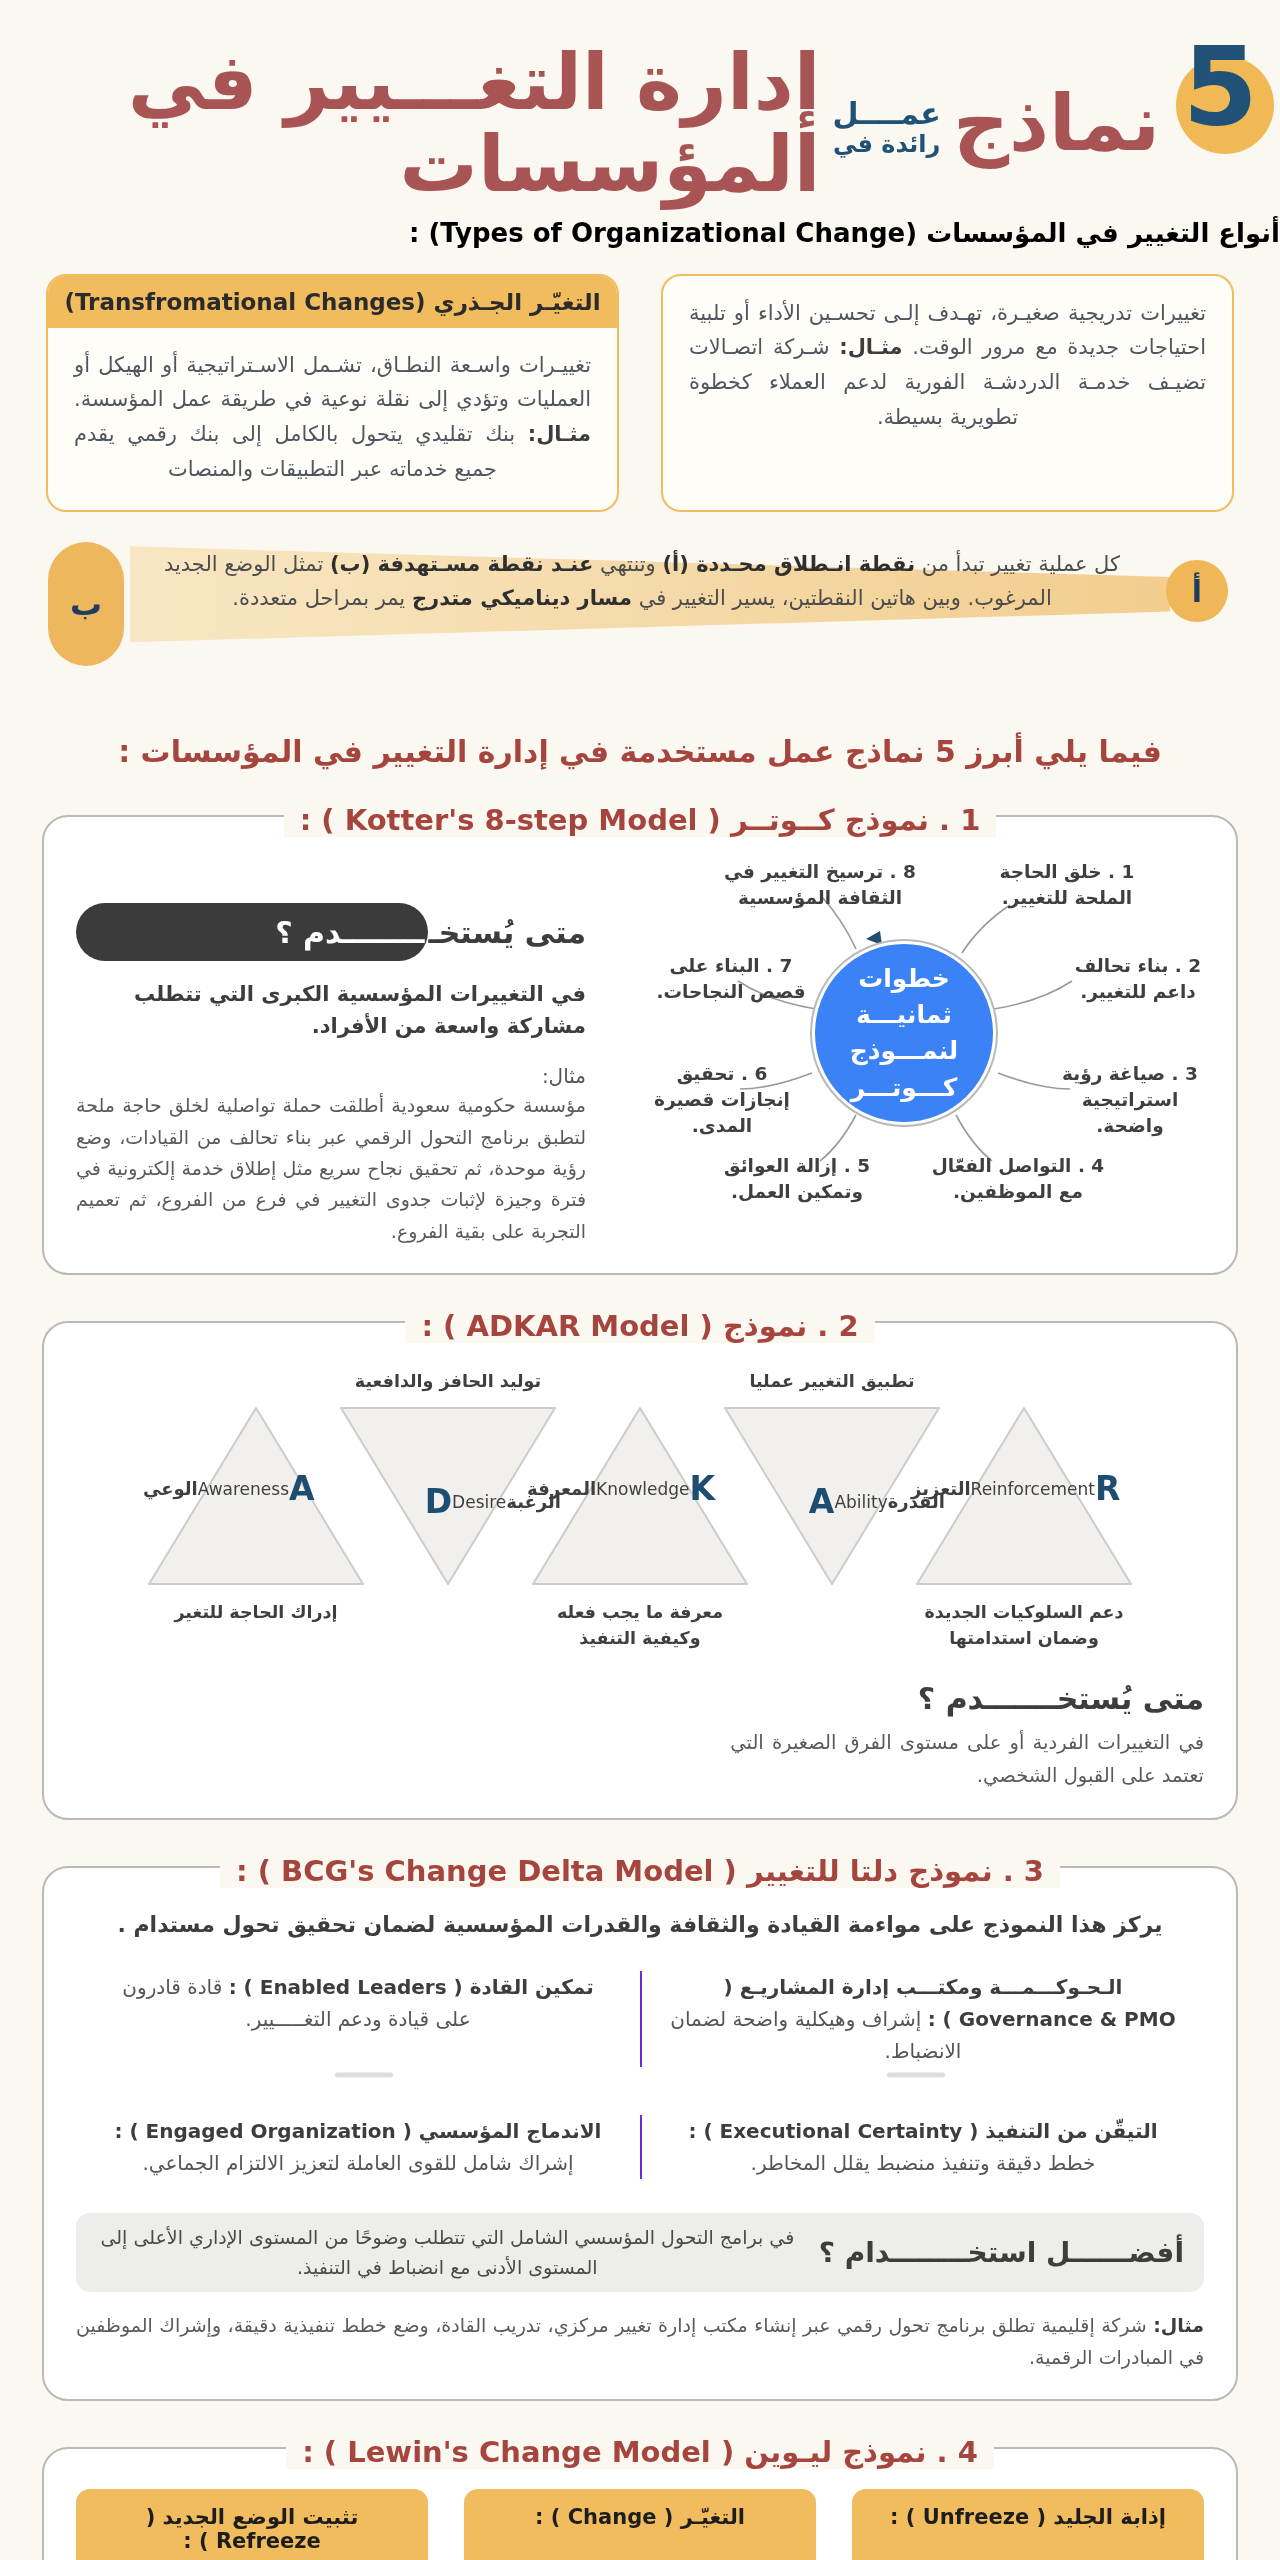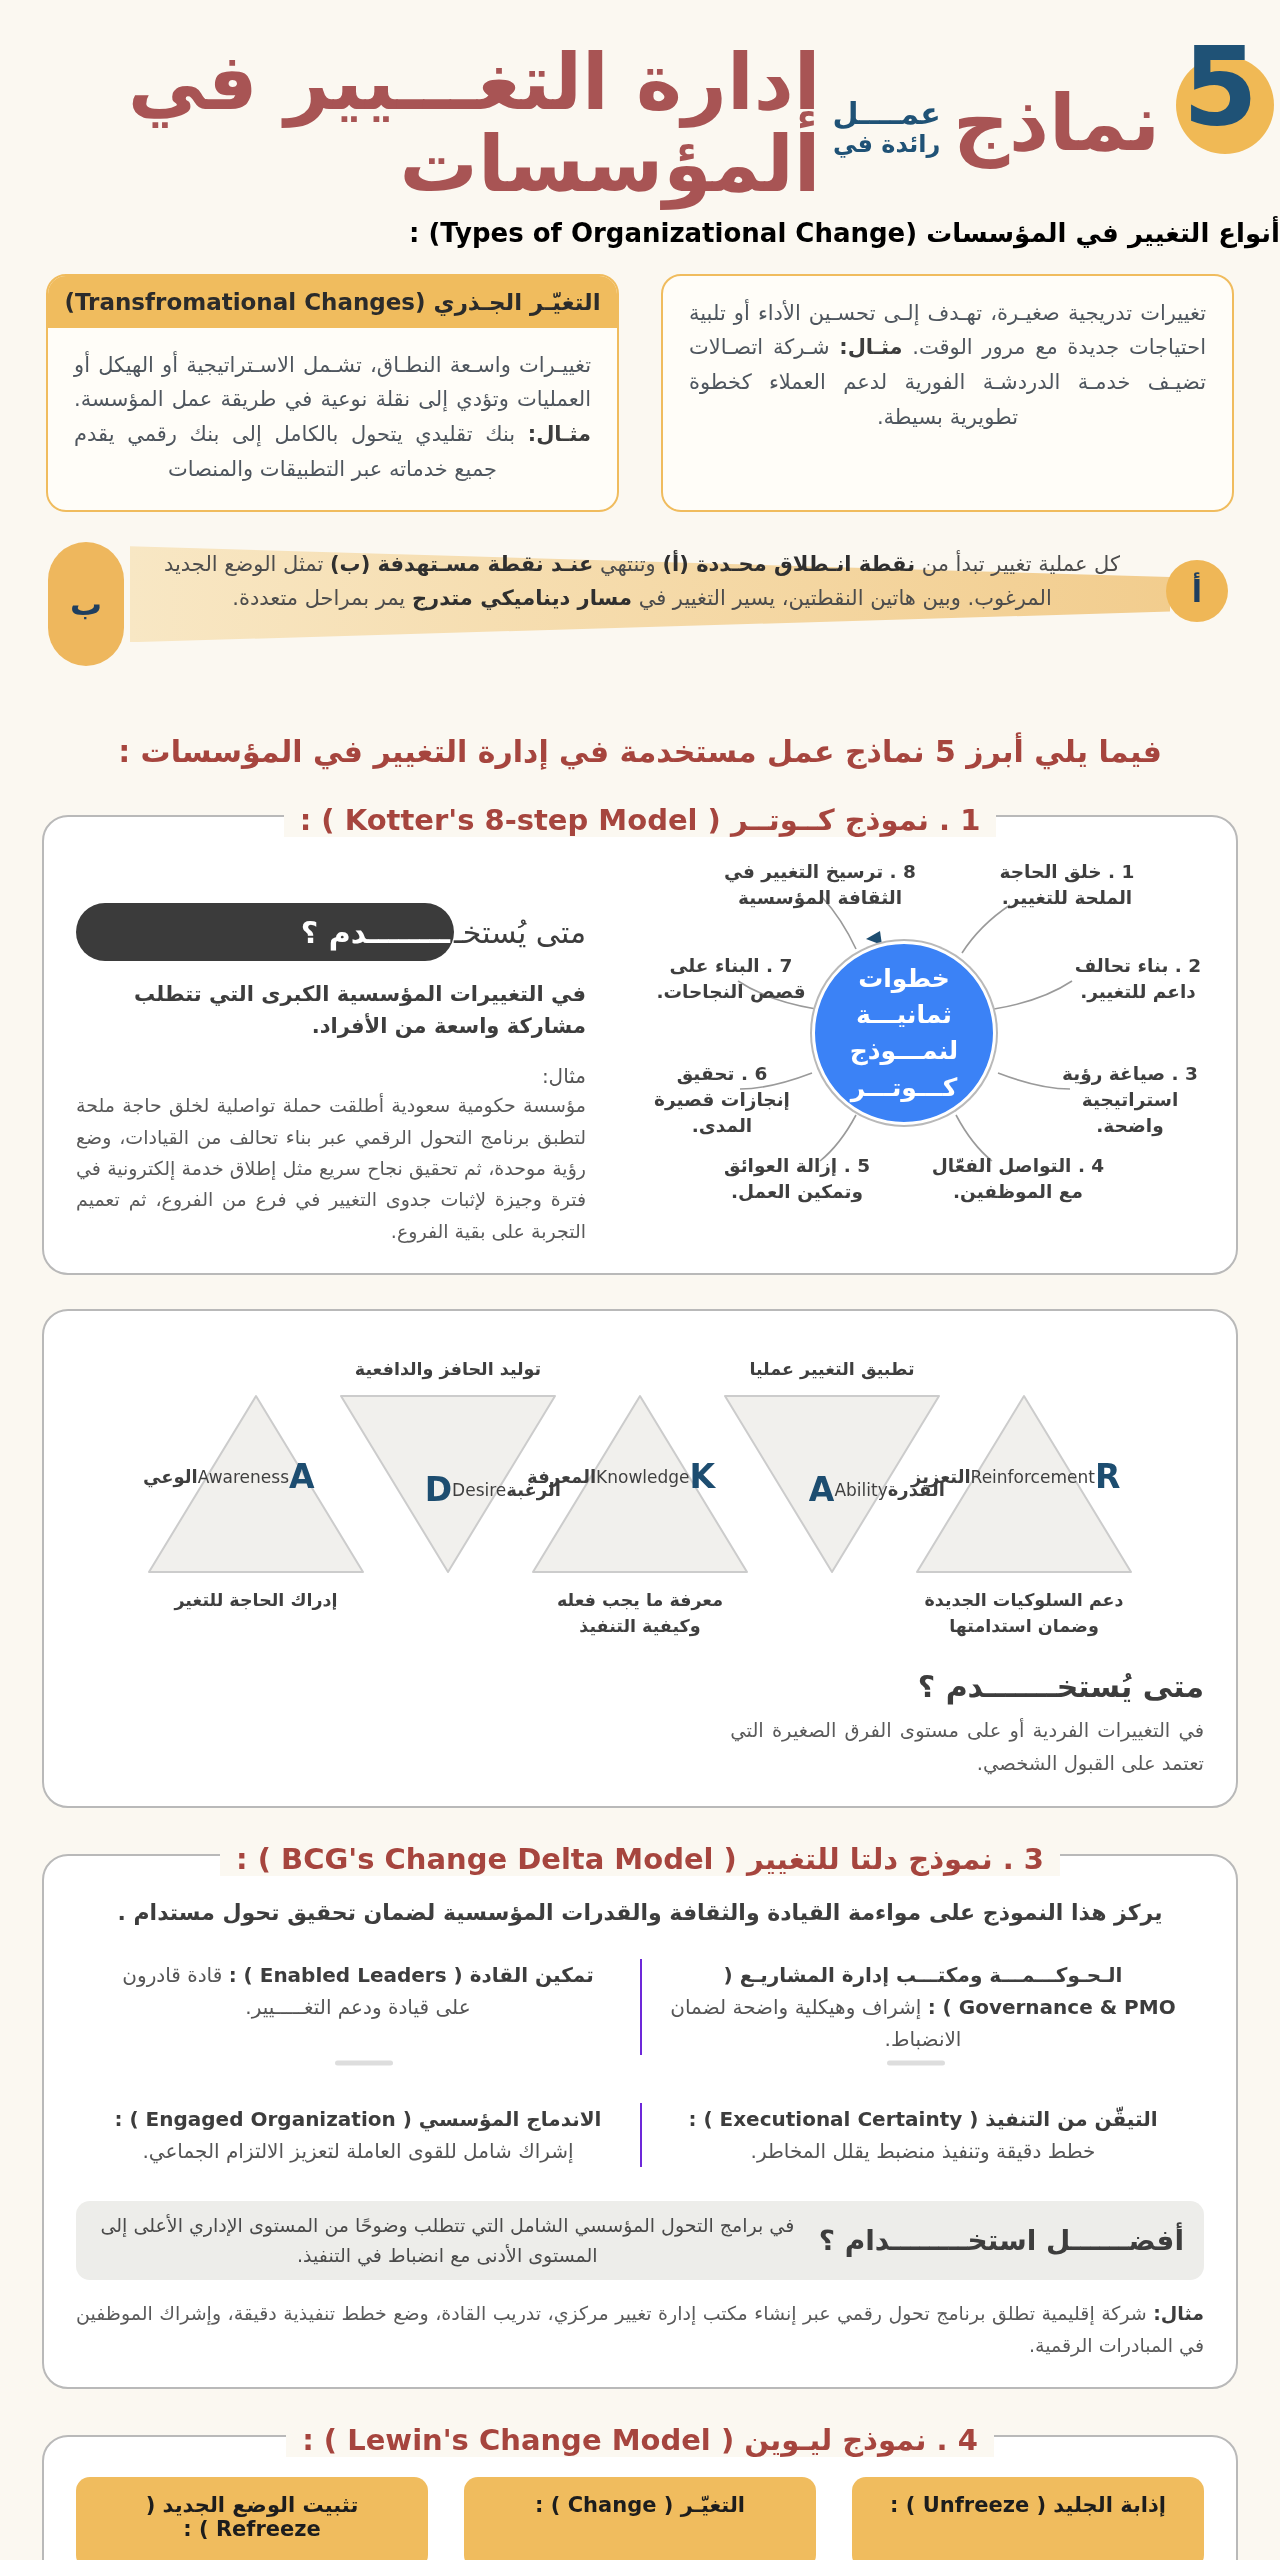--- a/index.html
+++ b/index.html
@@ -47,21 +47,21 @@
 
   
   .kotter-row { display:flex; gap:10px; }
   .kotter-diagram { position:relative; width:600px; height:352px; flex:none; }
   .k-step { position:absolute; font-size:18.5px; font-weight:bold; color:#3f3f3f; line-height:1.4; text-align:center; }
   .k-center { position:absolute; left:208px; top:84px; width:184px; height:184px; border-radius:50%; background:#3b82f6;
     border:3px solid #fff; box-shadow:0 0 0 2px #b9b9b9; display:flex; align-items:center; justify-content:center;
     color:#fff; font-weight:bold; font-size:25px; text-align:center; line-height:1.45; }
   .kotter-text { flex:1; padding-top:46px; padding-right:8px; }
   .when-pill-row { display:flex; align-items:center; }
-  .when-out { font-size:30px; font-weight:normal; color:#3d3d3d; white-space:nowrap; }
+  .when-out { font-size:30px; font-weight:bold; color:#3d3d3d; white-space:nowrap; }
   .pill { flex:1; height:58px; background:#3b3b3b; border-radius:32px; display:flex; align-items:center; }
   .pill span { color:#fff; font-size:30px; font-weight:bold; padding-right:4px; white-space:nowrap; }
   .kotter-when { font-size:21px; font-weight:bold; color:#3d3d3d; margin-top:18px; line-height:1.5; }
   .kotter-example-label { font-size:20px; color:#555; margin-top:22px; }
   .kotter-example { font-size:19px; color:#5a5a5a; line-height:1.65; text-align:justify; margin-top:2px; }
 
   
   .adkar-labels, .adkar-caps, .adkar-tris { display:flex; justify-content:center; }
   .adkar-slot { width:226px; margin:0 -17px; text-align:center; font-size:17.5px; font-weight:bold; color:#3f3f3f; line-height:1.45; }
   .adkar-labels { margin-top:6px; }
@@ -186,20 +186,21 @@
           </div>
           <div class="kotter-when">في التغييرات المؤسسية الكبرى التي تتطلب مشاركة واسعة من الأفراد.</div>
           <div class="kotter-example-label">مثال:</div>
           <div class="kotter-example">مؤسسة حكومية سعودية أطلقت حملة تواصلية لخلق حاجة ملحة لتطبق برنامج التحول الرقمي عبر بناء تحالف من القيادات، وضع رؤية موحدة، ثم تحقيق نجاح سريع مثل إطلاق خدمة إلكترونية في فترة وجيزة لإثبات جدوى التغيير في فرع من الفروع، ثم تعميم التجربة على بقية الفروع.</div>
         </div>
       </div>
     </div>
   </div>
 
   <div class="section">
+    <div class="sec-title">2 . نموذج ( ADKAR Model ) :</div>
     <div class="card">
       <div class="adkar-labels">
         <div class="adkar-slot"></div>
         <div class="adkar-slot">تطبيق التغيير عمليا</div>
         <div class="adkar-slot"></div>
         <div class="adkar-slot">توليد الحافز والدافعية</div>
         <div class="adkar-slot"></div>
       </div>
       <div class="adkar-tris">
         <div class="tri up">

